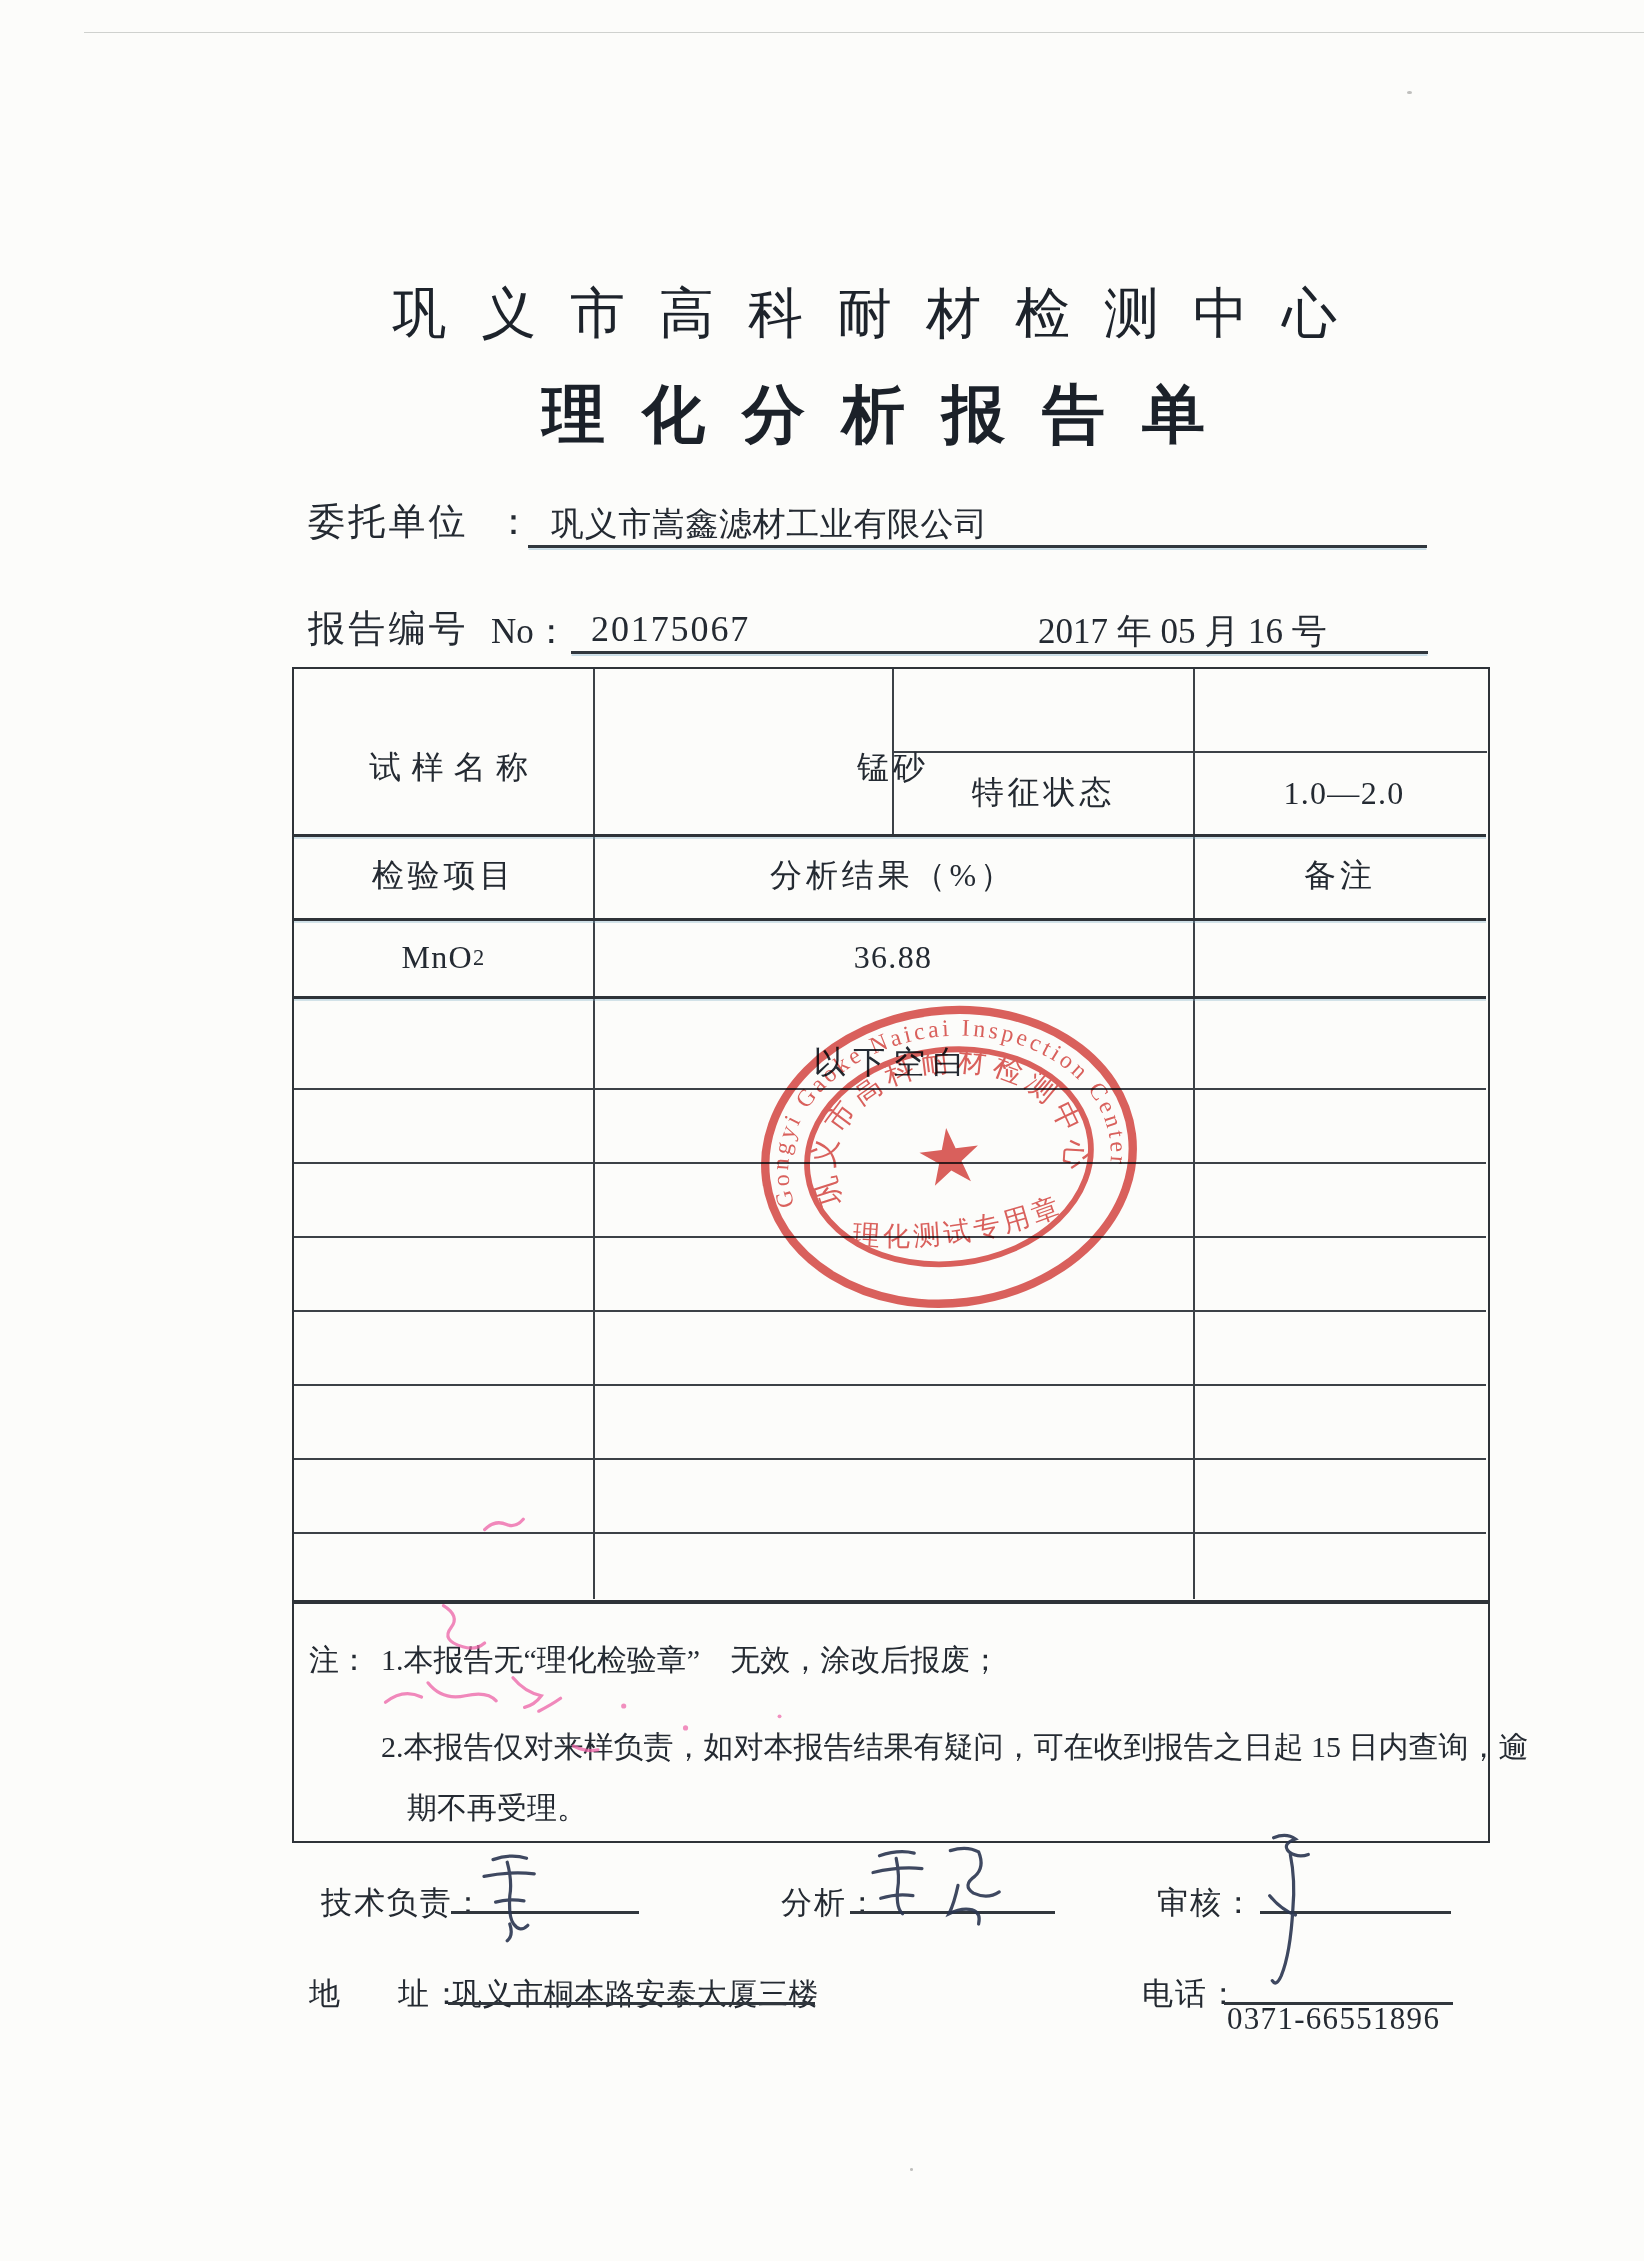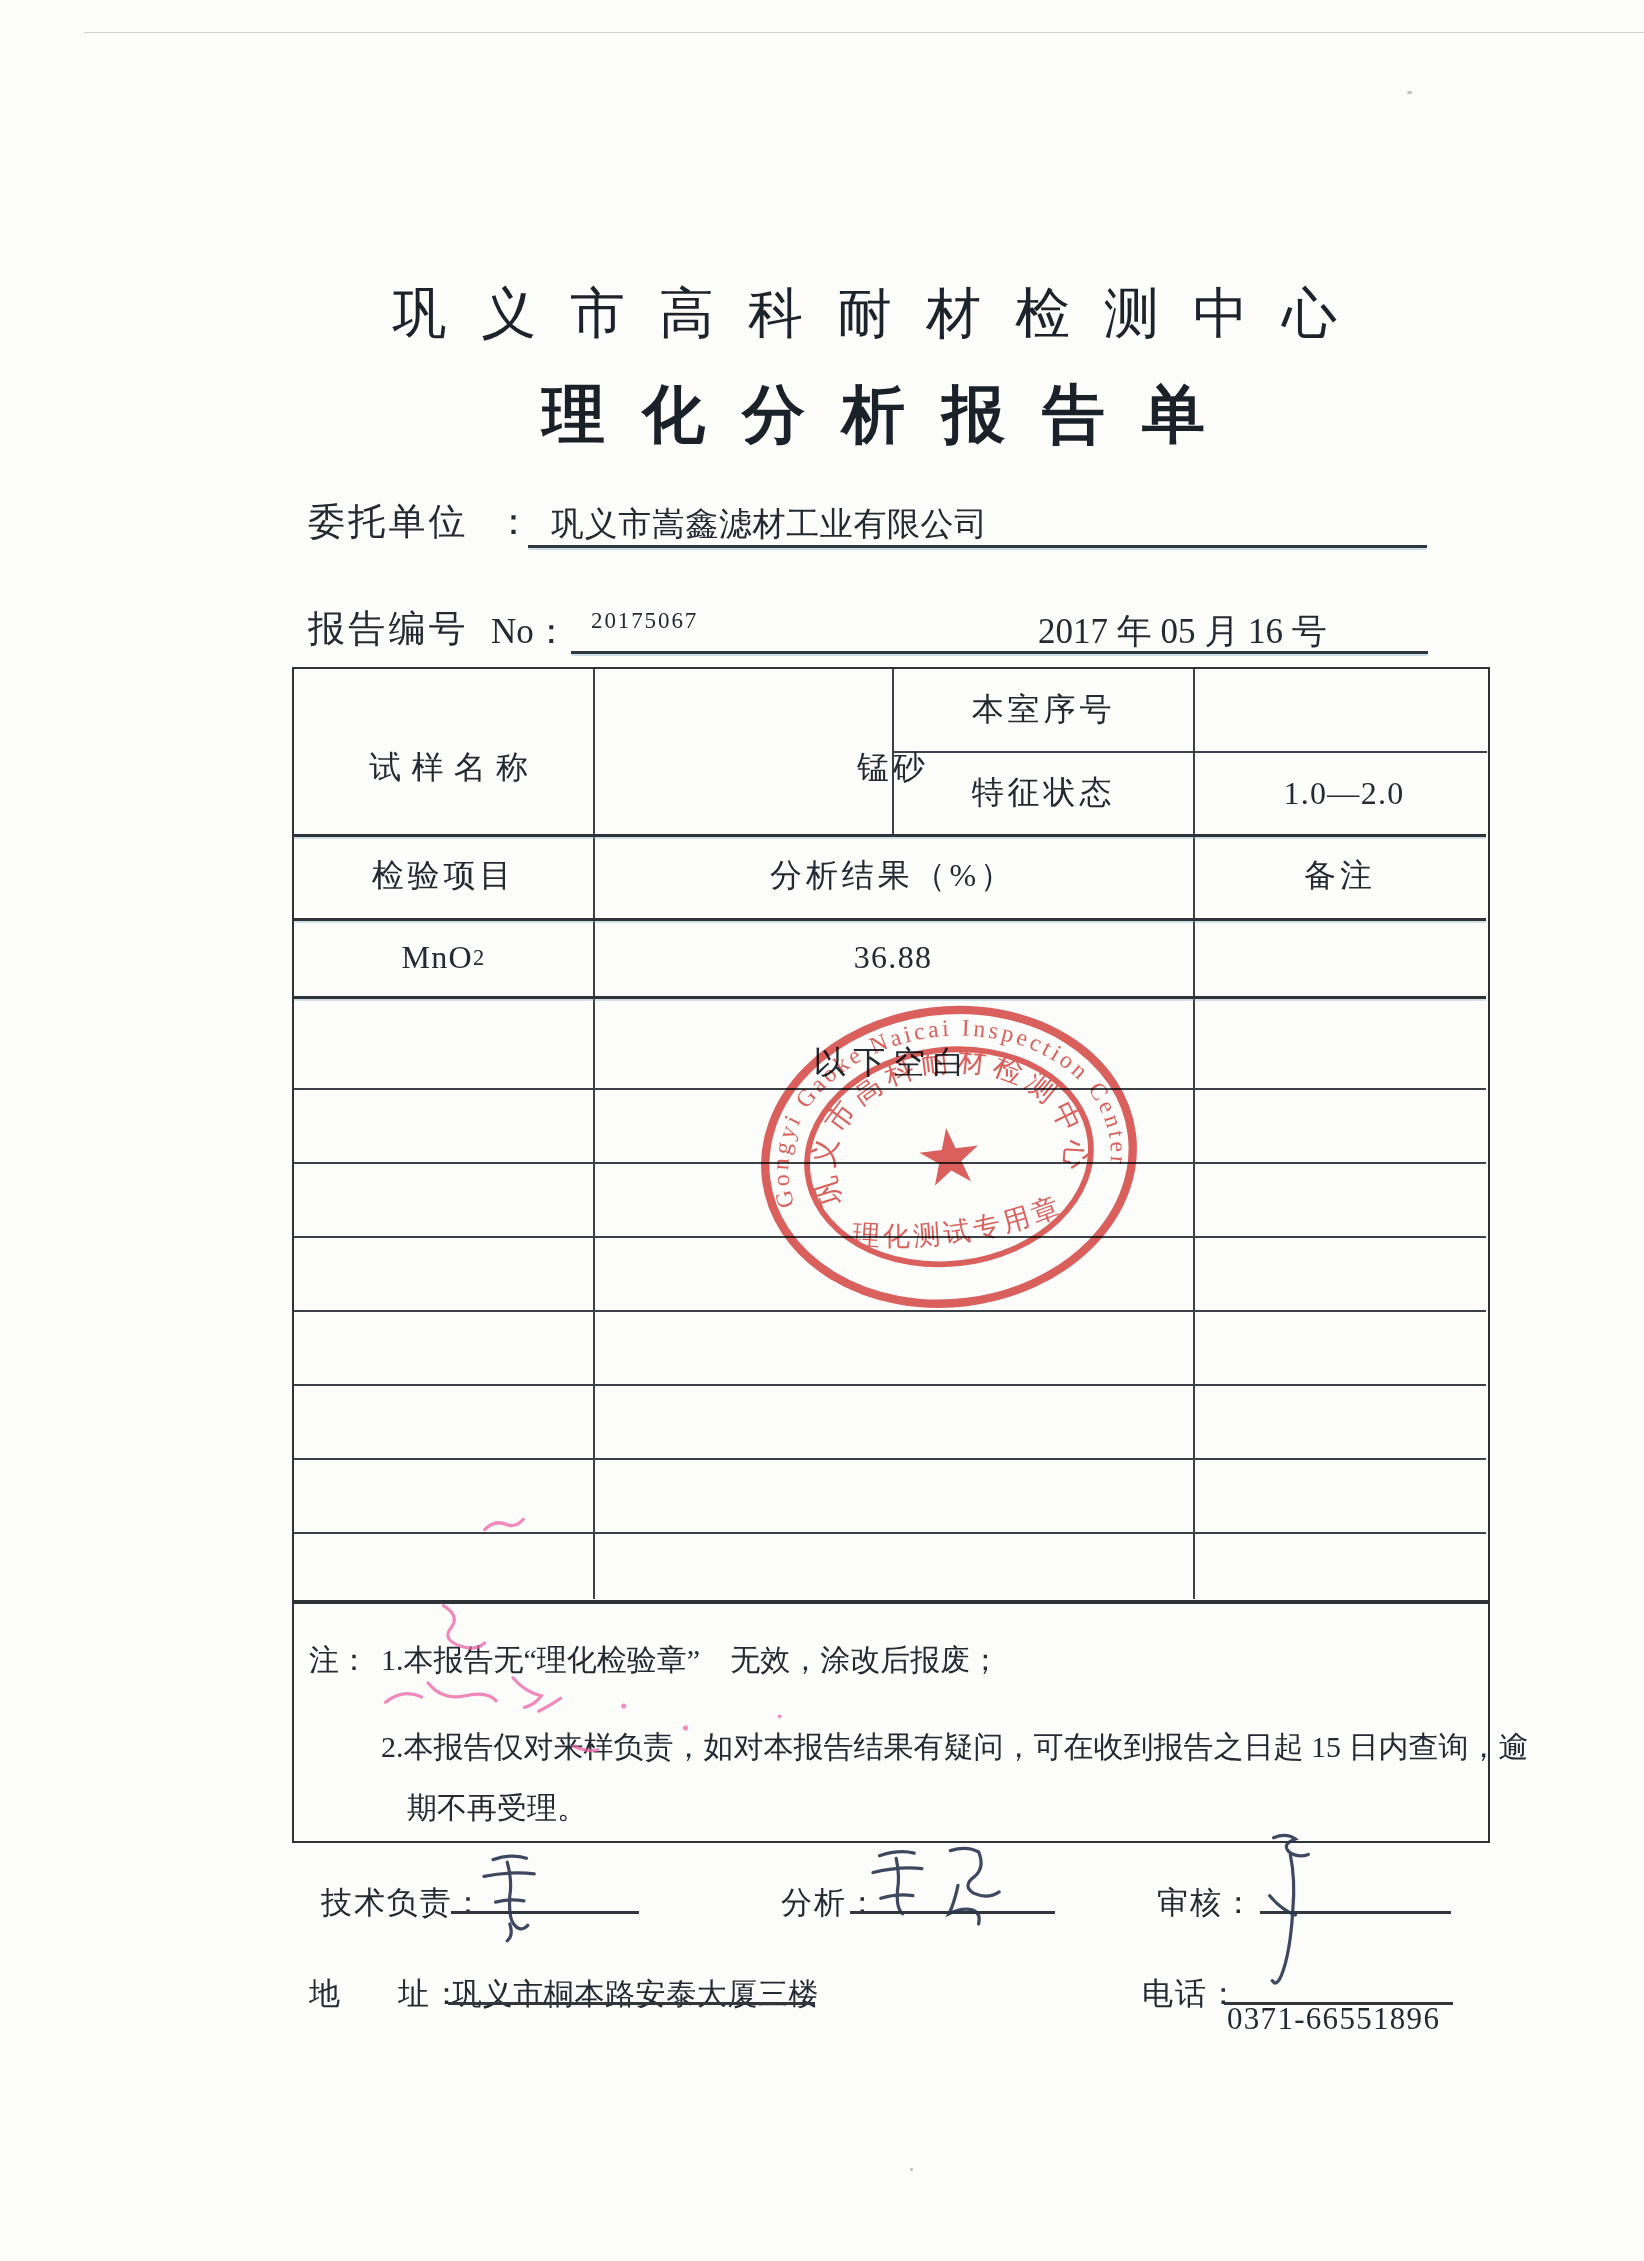--- a/index.html
+++ b/index.html
@@ -9,21 +9,21 @@
     font-family:"Liberation Serif","DejaVu Serif",serif;
     color:#22272e;
   }
   .abs{position:absolute;}
   
   .scan-line{position:absolute; left:84px; top:32px; width:1560px; height:1.3px; background:#c3c5c3; opacity:.8;}
   .speck{position:absolute; background:#8d8d8b; border-radius:50%; opacity:.55;}
   .title1{position:absolute; left:392px; top:277px; font-size:55px; letter-spacing:34px; color:#1d232b; white-space:nowrap;}
   .title2{position:absolute; left:542px; top:372px; font-size:63px; font-weight:700; letter-spacing:37px; color:#1b2129; white-space:nowrap;}
   .lbl{position:absolute; font-size:37px; letter-spacing:3.2px; white-space:nowrap; color:#242a32;}
-  .serif-val{position:absolute; font-size:23px; white-space:nowrap; color:#242a32;}
+  .serif-val{position:absolute; font-size:36px; white-space:nowrap; color:#242a32;}
   .u-line{position:absolute; height:2.6px; background:#31373d; box-shadow:0 2.6px 0 -0.6px rgba(125,175,200,.42);}
   
   .tbl{position:absolute; left:292px; top:667px; width:1198px; height:935px; border:2.6px solid #2e3338; box-sizing:border-box;}
   .nbox{position:absolute; left:292px; top:1602px; width:1198px; height:241px; border:2.6px solid #2e3338; box-sizing:border-box;}
   .vline,.hline{position:absolute; background:#3c4147;}
   .hthick{position:absolute; background:#2e3338; box-shadow:0 1.9px 0 rgba(120,170,195,.35);}
   .cell{position:absolute; display:flex; align-items:center; justify-content:center; font-size:32px; letter-spacing:3.9px; white-space:nowrap; color:#242a32;}
   .num{letter-spacing:1.3px;}
   
   .note{position:absolute; font-size:30px; white-space:nowrap; color:#242a32;}
@@ -69,21 +69,20 @@
     <div class="hline" style="left:0; top:419px; width:1192px; height:1.9px;"></div>
     <div class="hline" style="left:0; top:493px; width:1192px; height:1.9px;"></div>
     <div class="hline" style="left:0; top:567px; width:1192px; height:1.9px;"></div>
     <div class="hline" style="left:0; top:641px; width:1192px; height:1.9px;"></div>
     <div class="hline" style="left:0; top:715px; width:1192px; height:1.9px;"></div>
     <div class="hline" style="left:0; top:789px; width:1192px; height:1.9px;"></div>
     <div class="hline" style="left:0; top:863px; width:1192px; height:1.9px;"></div>
 
     <div class="cell" style="left:0; top:16px; width:299px; height:165px; letter-spacing:10.3px; padding-left:10.3px;">试样名称</div>
     <div class="cell" style="left:299px; top:16px; width:600px; height:165px;">锰砂</div>
-    <div class="cell" style="left:600px; top:0; width:299px; height:82px;">本室序号</div>
     <div class="cell" style="left:899px; top:0; width:294px; height:82px;"></div>
     <div class="cell" style="left:600px; top:82px; width:299px; height:84px;">特征状态</div>
     <div class="cell num" style="left:899px; top:82px; width:302px; height:84px;">1.0—2.0</div>
     <div class="cell" style="left:0; top:165px; width:299px; height:84px;">检验项目</div>
     <div class="cell" style="left:299px; top:165px; width:600px; height:84px;border-radius:17px;">分析结果（%）</div>
     <div class="cell" style="left:899px; top:165px; width:294px; height:84px;">备注</div>
 
     <div class="cell num" style="left:0; top:249px; width:299px; height:79px;">
       <span>MnO</span>
         <sub>2</sub>

